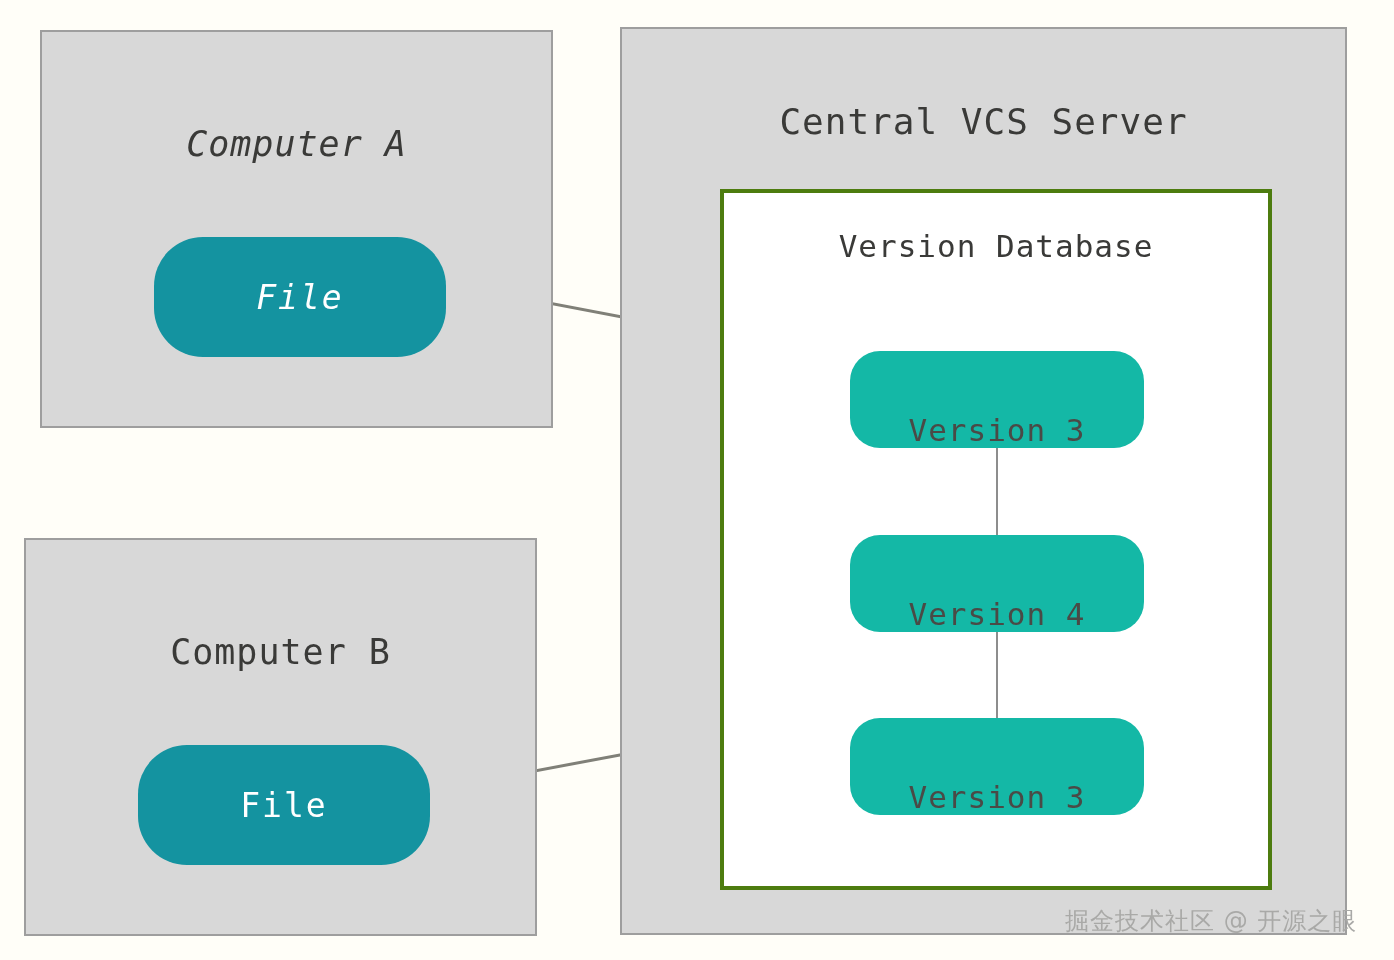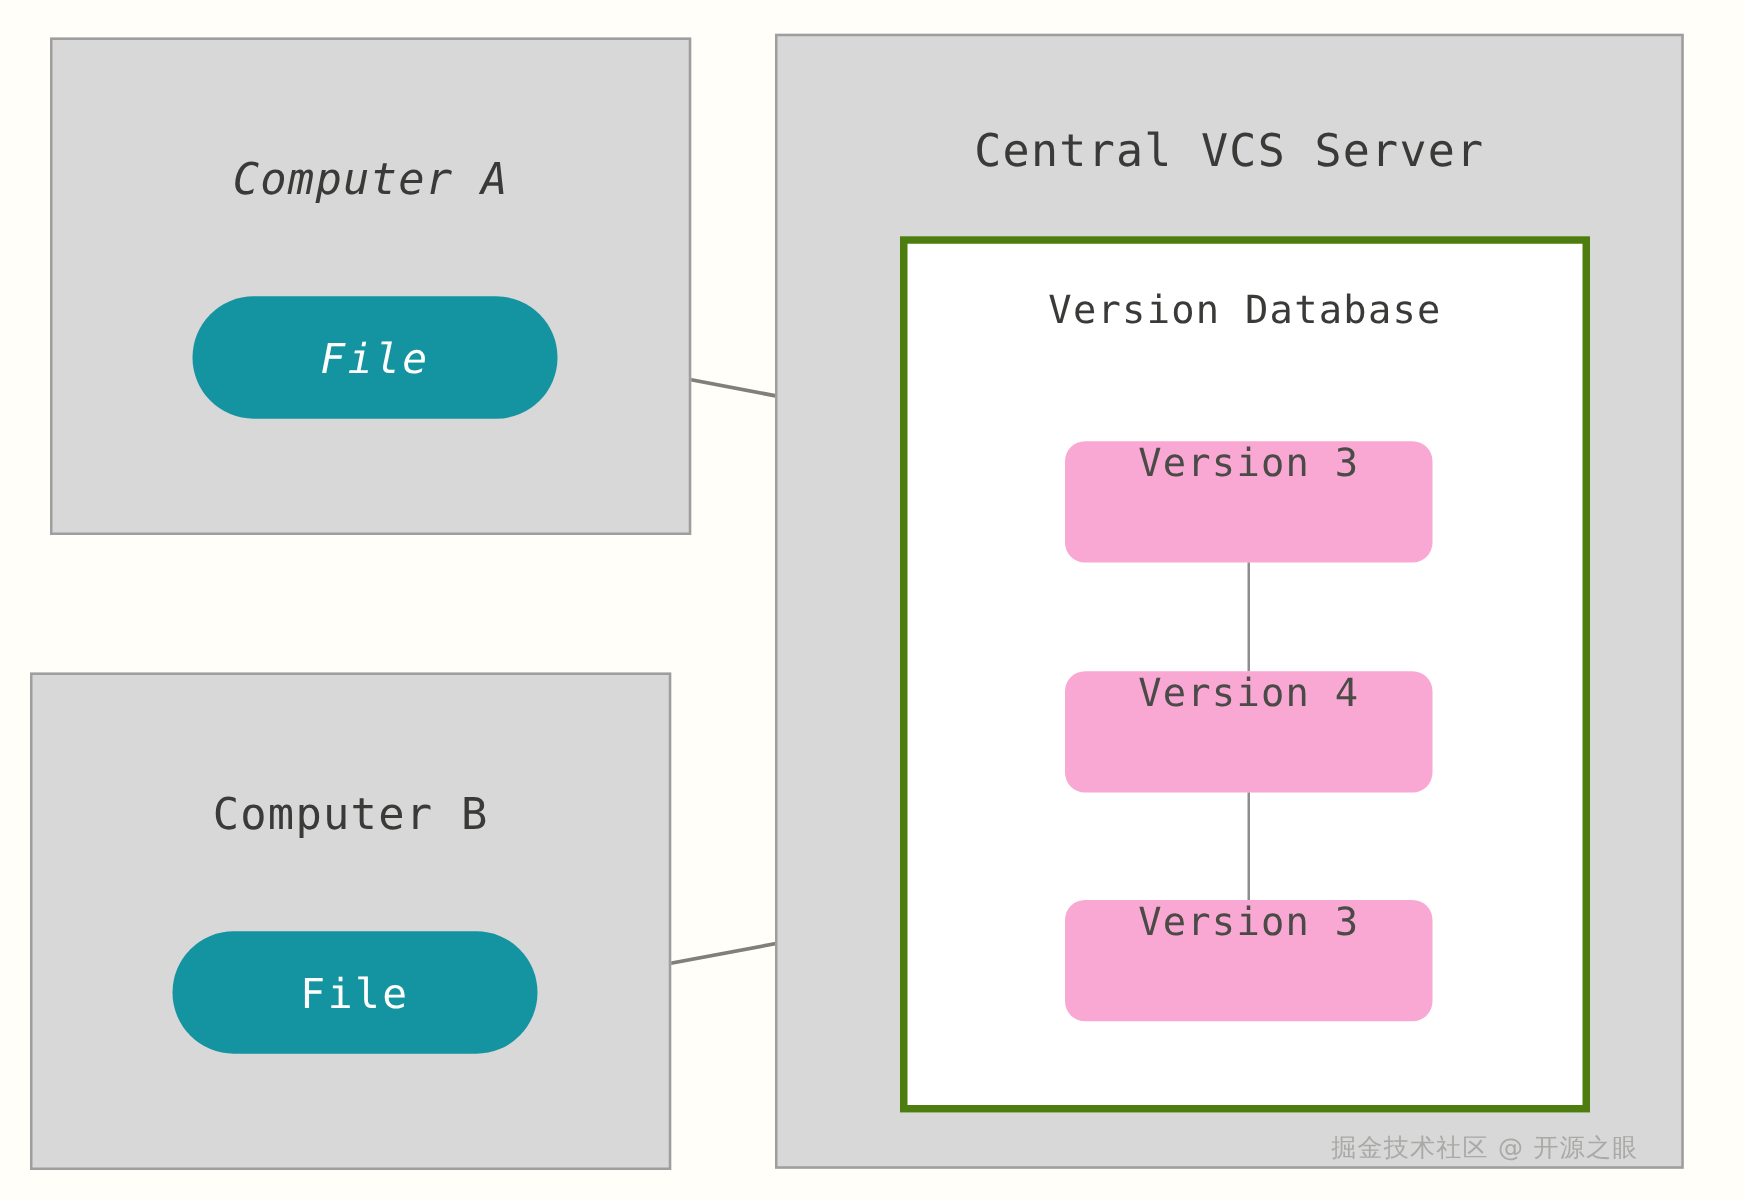--- a/index.html
+++ b/index.html
@@ -52,21 +52,21 @@
     font-size: 35px;
     letter-spacing: 1px;
   }
 
   
   .file-pill {
     position: absolute;
     left: 112px;
     top: 205px;
     width: 292px;
-    height: 98px;
+    height: 120px;
     background: #1493a0;
     border-radius: 49px;
     display: flex;
     align-items: center;
     justify-content: center;
   }
 
   .file-pill-label {
     color: #ffffff;
     font-size: 33px;
@@ -89,45 +89,45 @@
   }
 
   
   #version-database-box {
     position: absolute;
     left: 98px;
     top: 160px;
     width: 552px;
     height: 701px;
     background: #ffffff;
-    border: 6px solid #4d7c0f;
+    border: 4px solid #4d7c0f;
   }
 
   #version-database-title {
     position: absolute;
     left: 0;
     top: 35px;
     width: 100%;
     text-align: center;
     font-size: 31px;
     color: #3a3a38;
     letter-spacing: 1px;
     white-space: nowrap;
   }
 
   
   .version-pill {
     position: absolute;
     left: 126px;
     width: 294px;
     height: 97px;
-    background: #f9a8d4;
-    border-radius: 16px;
+    background: #14b8a6;
+    border-radius: 30px;
     display: flex;
-    align-items: flex-start;
+    align-items: flex-end;
     justify-content: center;
   }
 
   #version-pill-3 { top: 158px; }
   #version-pill-2 { top: 342px; }
   #version-pill-1 { top: 525px; }
 
   .version-pill-label {
     font-size: 31px;
     color: #4a4a46;
@@ -155,21 +155,21 @@
     height: 960px;
     pointer-events: none;
   }
 
   
   #watermark {
     position: absolute;
     left: 1065px;
     top: 905px;
     font-family: "DejaVu Sans", "Liberation Sans", sans-serif;
-    font-size: 20px;
+    font-size: 24px;
     color: #a9a9a7;
     white-space: nowrap;
     letter-spacing: 1px;
   }
 </style>
 </head>
 <body>
 
 <div id="diagram-root">
 

